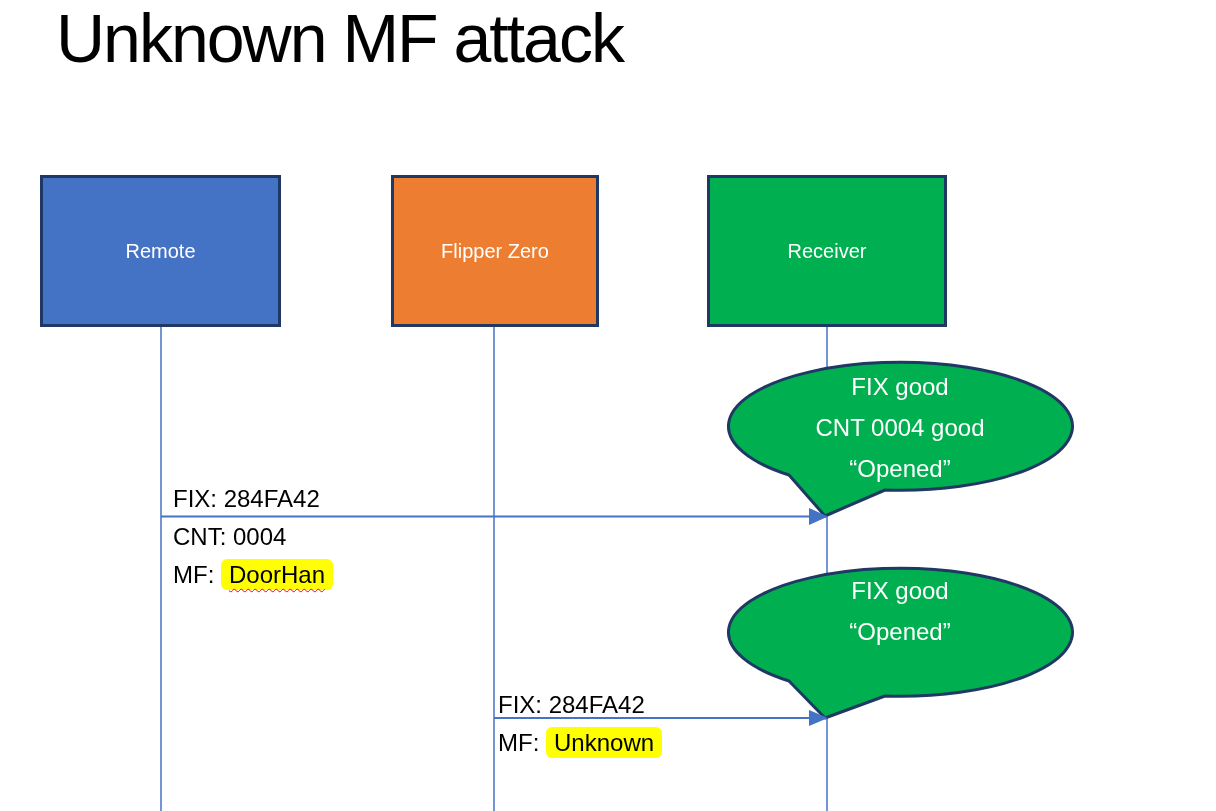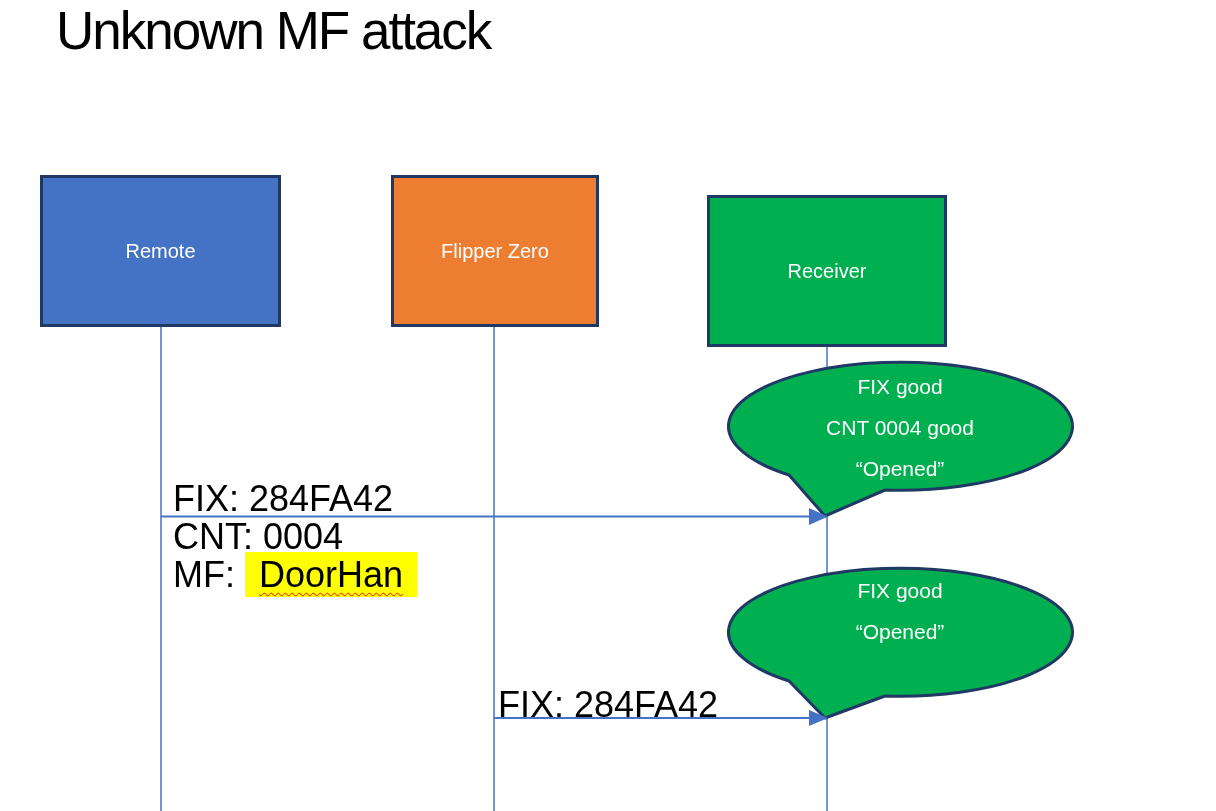--- a/index.html
+++ b/index.html
@@ -2,50 +2,50 @@
 <html style="--remote-fill: #4472C4; --flipper-fill: #ED7D31; --receiver-fill: #00B050; --callout-fill: #00B050; --outline: #1F3864; --connector: #4472C4; --text-on-fill: #FFFFFF; --message-text: #000000; --highlight: #FFFF00; --squiggle: #FF0000;"><head>
 <meta charset="utf-8">
 <style>
   html,body{margin:0;padding:0;background:#fff;}
   .slide{
     position:relative;width:1216px;height:811px;background:#ffffff;
     font-family:"Liberation Sans",sans-serif;overflow:hidden;
   }
   .slide-title{
     position:absolute;left:56px;top:4px;margin:0;
-    font-size:53px;font-weight:300;letter-spacing:-2px;line-height:1.0;
+    font-size:68px;font-weight:300;letter-spacing:-2px;line-height:1.0;
     color:#000;white-space:nowrap;
   }
   .actor{
     position:absolute;top:175px;height:152px;box-sizing:border-box;
     border:3px solid var(--outline);
     display:flex;align-items:center;justify-content:center;
     color:var(--text-on-fill);font-size:20px;
   }
   .actor-remote{left:40px;width:241px;background:var(--remote-fill);}
   .actor-flipper{left:391px;width:208px;background:var(--flipper-fill);}
-  .actor-receiver{left:707px;width:240px;background:var(--receiver-fill);margin-top:20px;}
+  .actor-receiver{left:707px;width:240px;background:var(--receiver-fill);}
   .connectors{position:absolute;left:0;top:0;width:1216px;height:811px;}
   .lifeline{stroke:var(--connector);stroke-width:1.5;}
   .msg-line{stroke:var(--connector);stroke-width:2;}
   .arrow-head{fill:var(--connector);}
   .bubble{fill:var(--callout-fill);stroke:var(--outline);stroke-width:3;stroke-linejoin:round;}
   .callout-text{
     position:absolute;width:344px;text-align:center;
-    color:var(--text-on-fill);font-size:21px;line-height:41px;white-space:nowrap;
+    color:var(--text-on-fill);font-size:24px;line-height:41px;white-space:nowrap;
   }
   .callout-text-1{left:728px;top:366px;}
   .callout-text-2{left:728px;top:570px;}
   .msg{
     position:absolute;color:var(--message-text);
-    font-size:36px;line-height:38px;white-space:nowrap;
+    font-size:24px;line-height:38px;white-space:nowrap;
   }
   .msg-1{left:173px;top:480px;}
   .msg-2{left:498px;top:686px;}
-  .hl{background:var(--highlight);padding:2px 14px;}
+  .hl{background:var(--highlight);padding:2px 8px;border-radius:6px;}
   .sq{
     text-decoration-line:underline;
     text-decoration-style:wavy;
     text-decoration-color:var(--squiggle);
     text-decoration-thickness:1px;
     text-underline-offset:5px;
   }
 </style>
 </head>
 <body>
@@ -88,20 +88,23 @@
     </div>
     <div>
       <span>MF: </span><span class="hl sq">DoorHan</span>
     </div>
   </div>
 
   <div class="msg msg-2">
     <div>
       <span>FIX: 284FA42</span>
     </div>
+    <div>
+      <span>MF: </span><span class="hl">Unknown</span>
+    </div>
   </div>
 
   <div class="callout-text callout-text-1">
     <div>FIX good</div>
     <div>CNT 0004 good</div>
     <div>“Opened”</div>
   </div>
   <div class="callout-text callout-text-2">
     <div>FIX good</div>
     <div>“Opened”</div>

